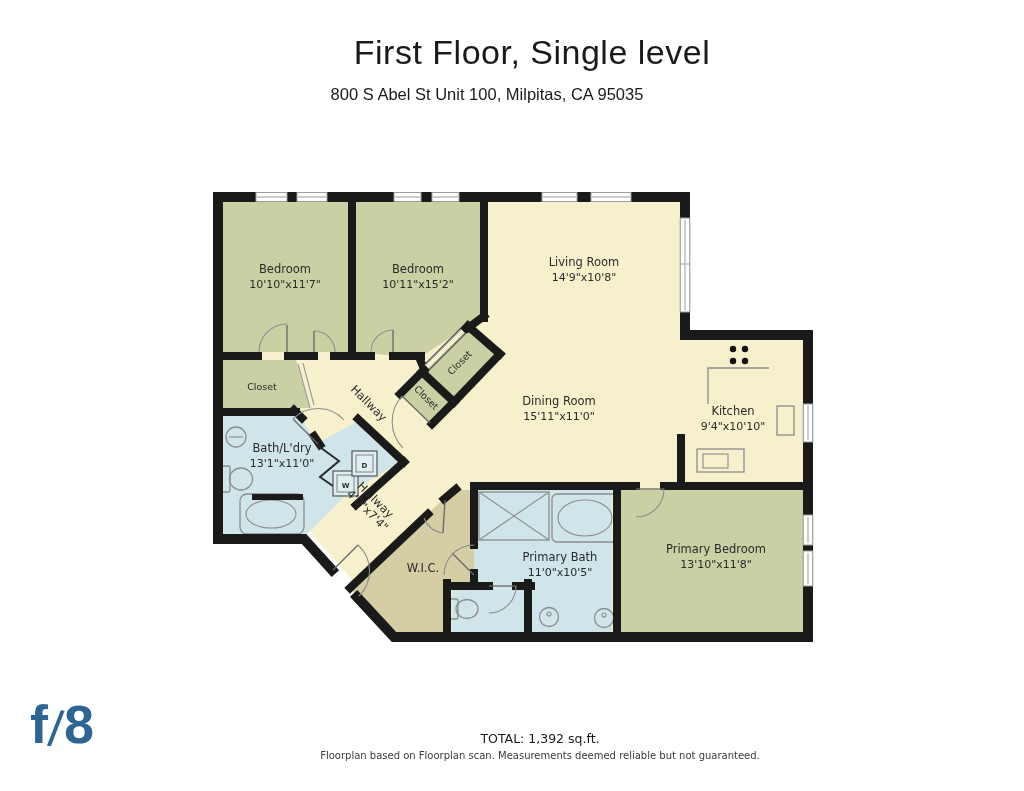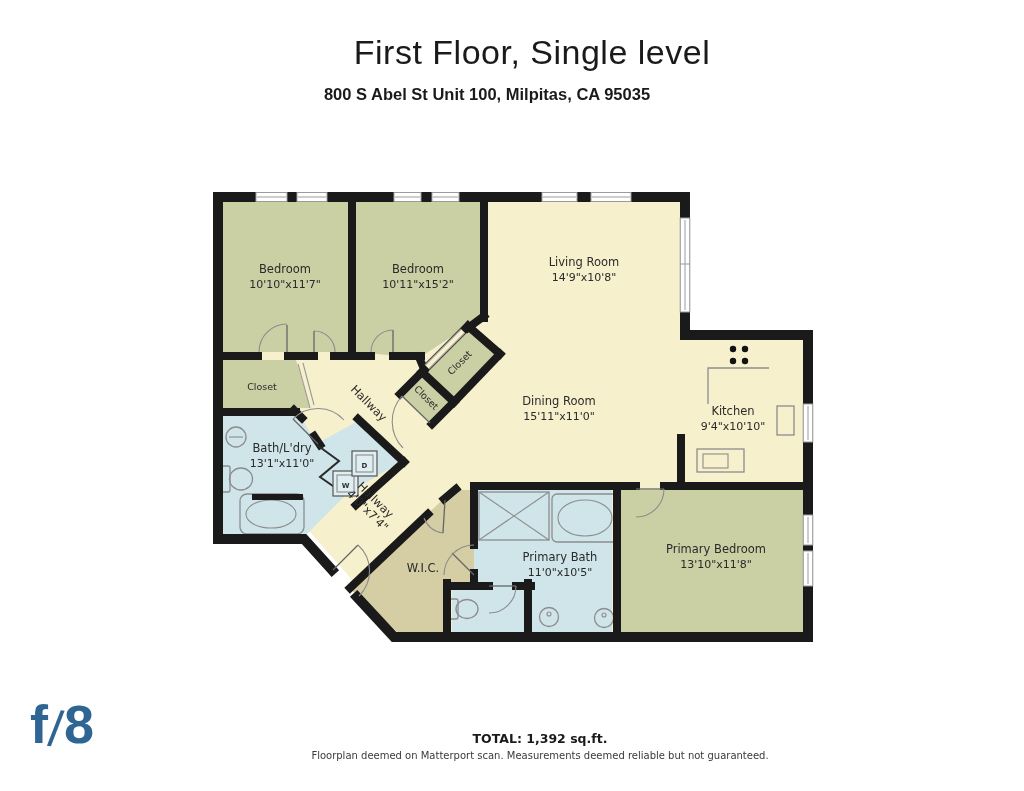--- a/index.html
+++ b/index.html
@@ -6,21 +6,21 @@
     --wall:#1a1a1a; --floor-cream:#f7f0cd; --floor-olive:#cbcfa4;
     --floor-tan:#d5cda3; --floor-blue:#cfe5e9; --appliance-blue:#dfeef1;
     --logo-blue:#2e6593;
   }
   html,body{margin:0;padding:0;background:#fff;}
   body{width:1024px;height:791px;position:relative;overflow:hidden;
        font-family:"Liberation Sans",sans-serif;color:#1a1a1a;}
   .page-title{position:absolute;top:33px;left:0;width:1024px;text-align:center;
        font-size:34px;font-weight:400;letter-spacing:0.5px;margin-left:20px;}
   .page-subtitle{position:absolute;top:85px;left:0;width:974px;text-align:center;
-       font-size:16.5px;font-weight:700;}
+       font-size:16.5px;font-weight:400;}
   .plan-svg{position:absolute;left:0;top:0;}
   
   .cream{fill:var(--floor-cream);} .olive{fill:var(--floor-olive);}
   .blue{fill:var(--floor-blue);}   .tan{fill:var(--floor-tan);}
   
   .w10{stroke:var(--wall);stroke-width:10;fill:none;stroke-linecap:square;stroke-linejoin:miter;}
   .w8{stroke:var(--wall);stroke-width:8;fill:none;stroke-linecap:square;}
   .w6{stroke:var(--wall);stroke-width:6;fill:none;}
   
   .win{fill:#fff;stroke:#9b9b9b;stroke-width:1;}
@@ -35,21 +35,21 @@
   .burner{fill:#121212;}
   
   text{font-family:"DejaVu Sans",sans-serif;fill:#2a2a2a;}
   .rname{font-size:11.5px;text-anchor:middle;}
   .rdims{font-size:11px;text-anchor:middle;}
   .rsmall{font-size:9.5px;text-anchor:middle;}
   .rtiny{font-size:7px;text-anchor:middle;font-weight:bold;fill:#333;}
   
   .footer{position:absolute;left:56px;right:0;top:731px;text-align:center;
        font-family:"DejaVu Sans",sans-serif;}
-  .footer-total{font-size:12.5px;font-weight:bold;}
+  .footer-total{font-size:12.5px;font-weight:normal;}
   .footer-floor{font-size:12.5px;margin-top:3px;}
   .footer-disclaimer{font-size:10px;color:#3a3a3a;margin-top:4px;}
   .logo{position:absolute;left:30px;top:694px;color:var(--logo-blue);
        font-size:54px;font-weight:bold;line-height:60px;
        font-family:"Liberation Sans",sans-serif;}
   .logo .sl{font-weight:300;display:inline-block;transform:rotate(6deg) translateY(3px);
        font-size:50px;margin:0 1px;}
 </style>
 </head>
 <body>
@@ -236,16 +236,16 @@
   </text>
   <text class="rname" x="423" y="572">W.I.C.</text>
   <text class="rname" x="560" y="561">Primary Bath</text>
   <text class="rdims" x="560" y="576">11'0"x10'5"</text>
   <text class="rname" x="716" y="553">Primary Bedroom</text>
   <text class="rdims" x="716" y="568">13'10"x11'8"</text>
 </svg>
 
 <div class="footer">
   <div class="footer-total">TOTAL: 1,392 sq.ft.</div>
-  <div class="footer-disclaimer">Floorplan deemed on Matterport scan. Measurements deemed reliable but not guaranteed.</div>
+  <div class="footer-disclaimer">Floorplan based on Floorplan scan. Measurements deemed reliable but not guaranteed.</div>
 </div>
 
 <div class="logo"><span>f</span><span class="sl">/</span><span>8</span></div>
 
 </body></html>

